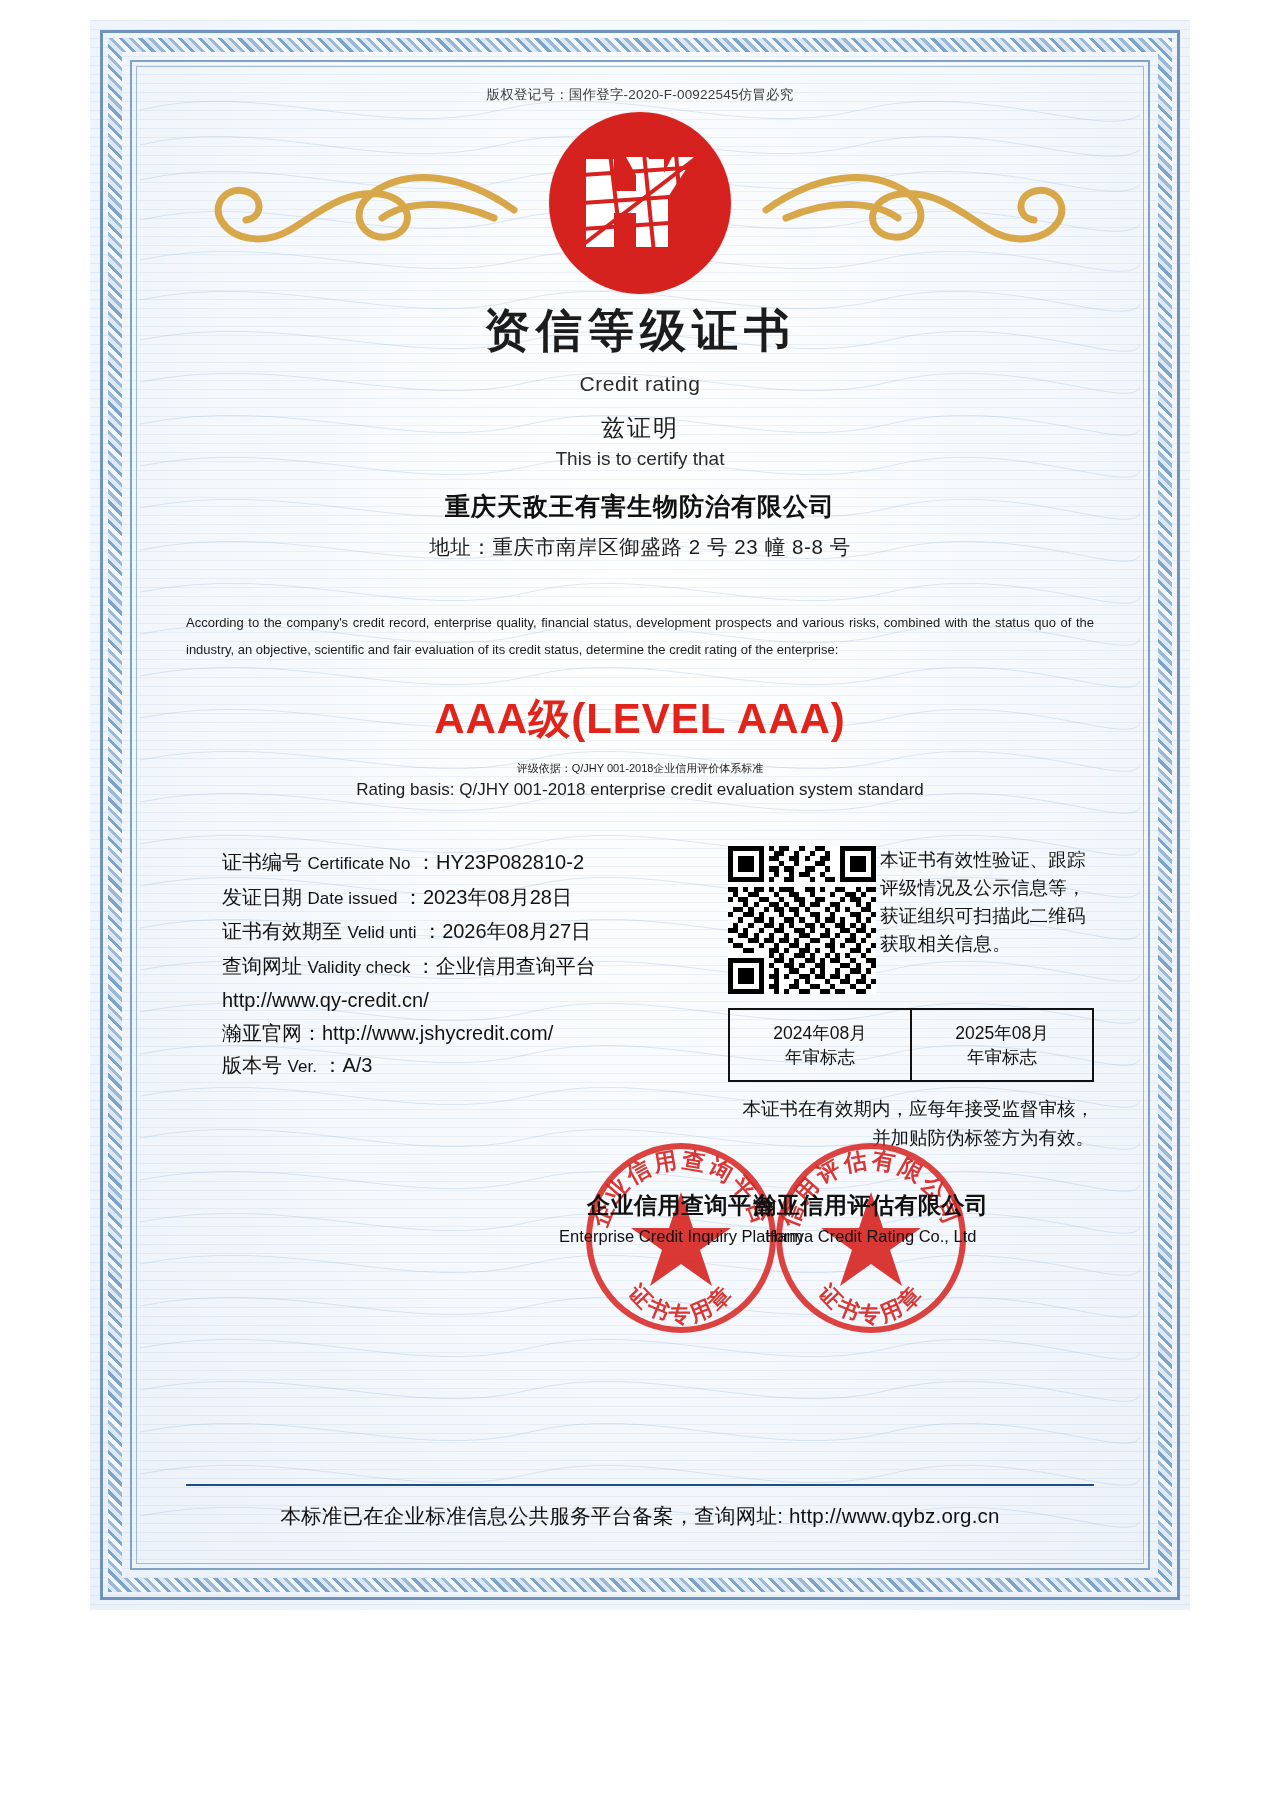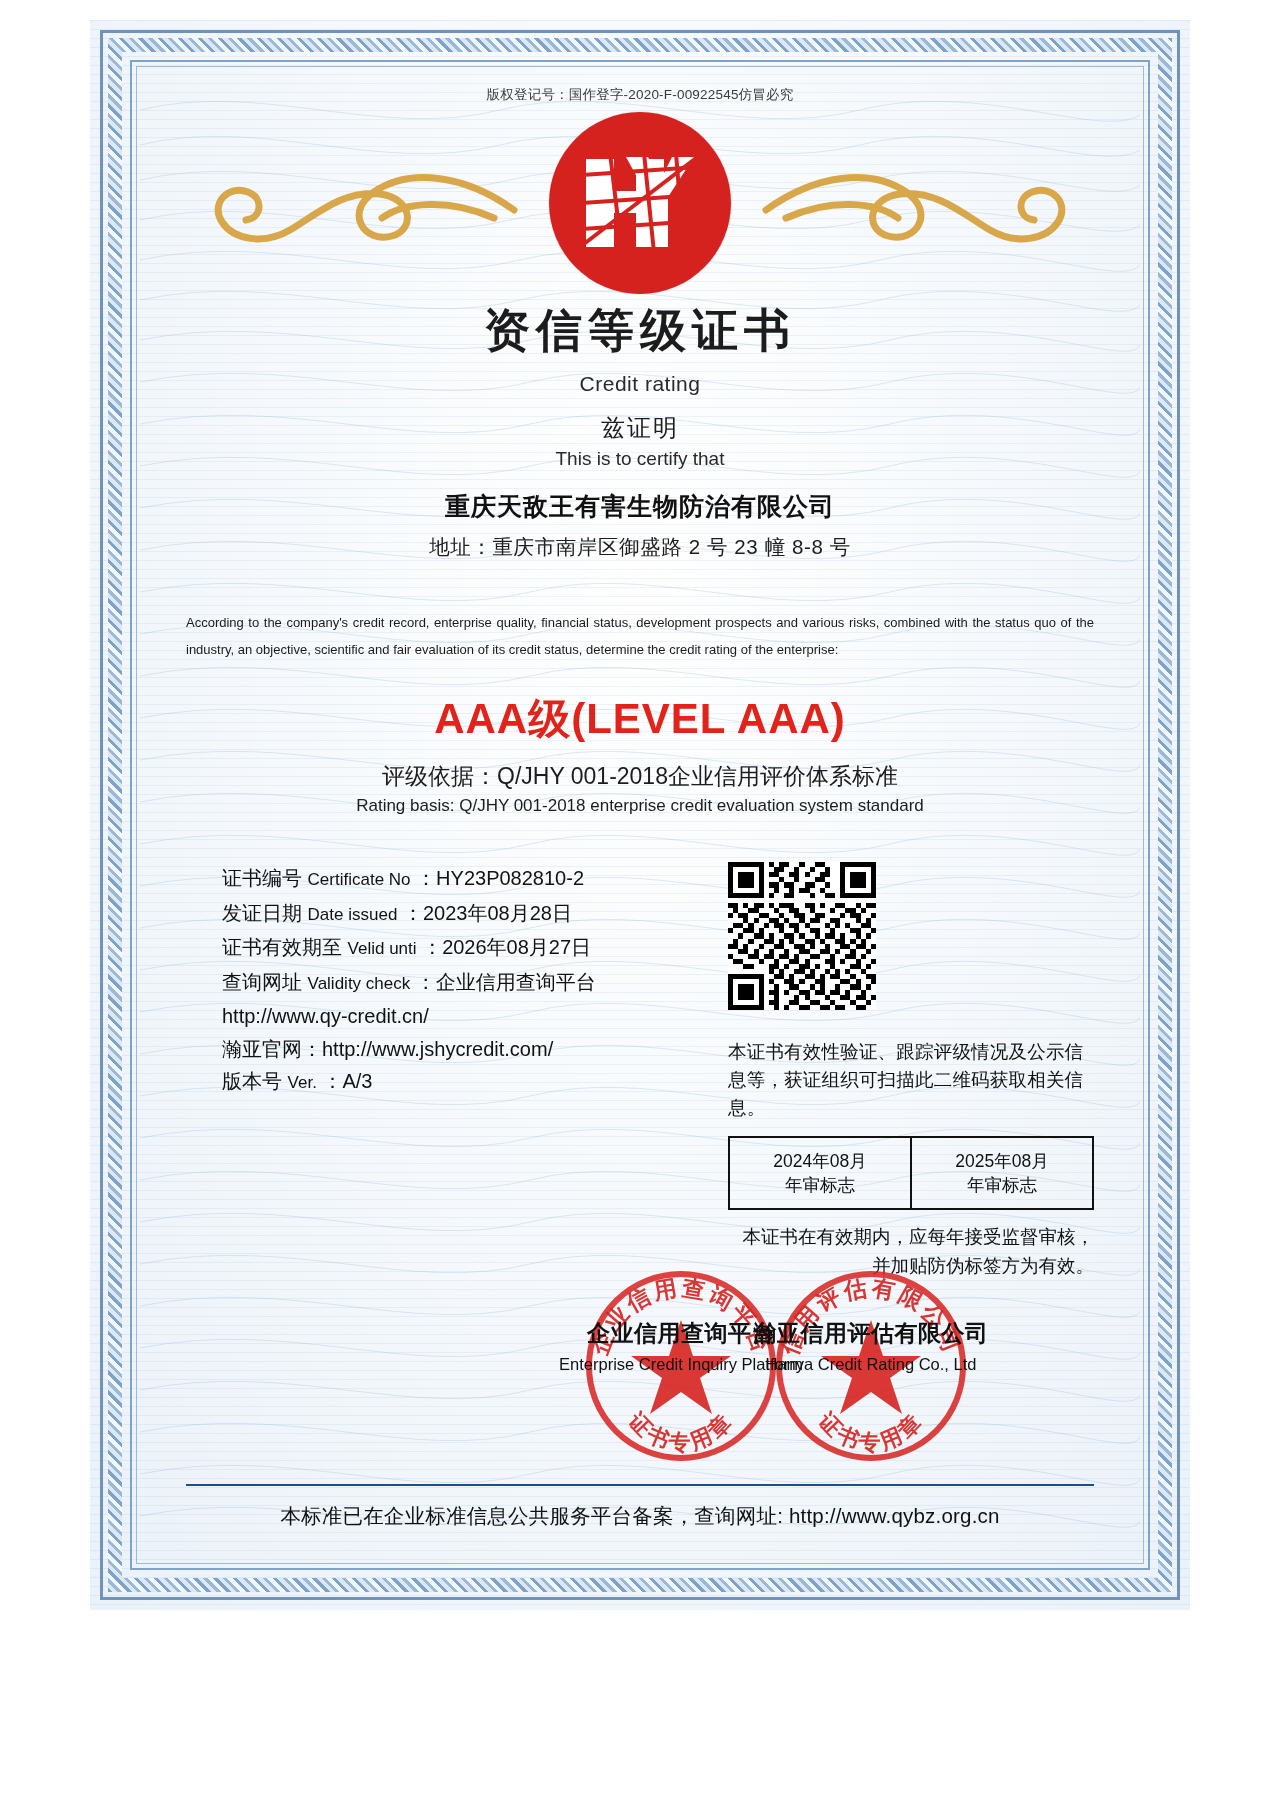--- a/index.html
+++ b/index.html
@@ -140,40 +140,40 @@
   .para .en{
     font-size:13px;line-height:27px;margin-top:22px;text-align:justify;color:#1b1b1b;
   }
 
   .level{
     text-align:center;
     font-size:42px;font-weight:bold;
     color:#e2231a;
     margin-top:28px;letter-spacing:1px;
   }
-  .basis-cn{text-align:center;font-size:23px;color:#1d1d1d;margin-top:14px;}
+  .basis-cn{text-align:center;font-size:11px;color:#1d1d1d;margin-top:14px;}
   .basis-en{text-align:center;font-size:17px;color:#1d1d1d;margin-top:4px;}
 
   
   .lower{
     display:flex;
     margin-top:46px;
     margin-left:36px;
   }
   .lower-left{
     width:545px;
     font-size:20px;line-height:32.5px;color:#121212;
   }
   .lower-left .lbl-en{font-size:17px;}
   .lower-right{
     flex:1;
     display:flex;
     flex-direction:column;
   }
-  .qr-row{display:flex;gap:28px;flex-direction:column;}
+  .qr-row{display:flex;gap:4px;}
   .qr{
     width:148px;height:148px;flex:none;
     background:#fff;
   }
   .qr svg{display:block;}
   .qr-note{
     font-size:18.5px;line-height:28px;color:#121212;letter-spacing:.2px;
   }
   .seal-boxes{
     display:flex;gap:0;margin-top:14px;

